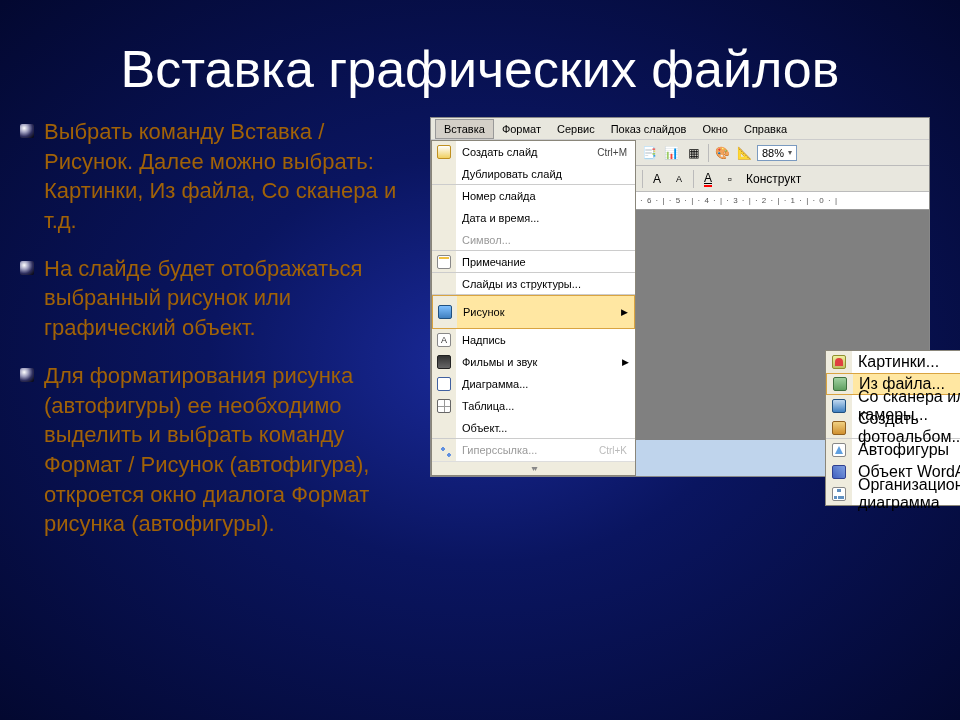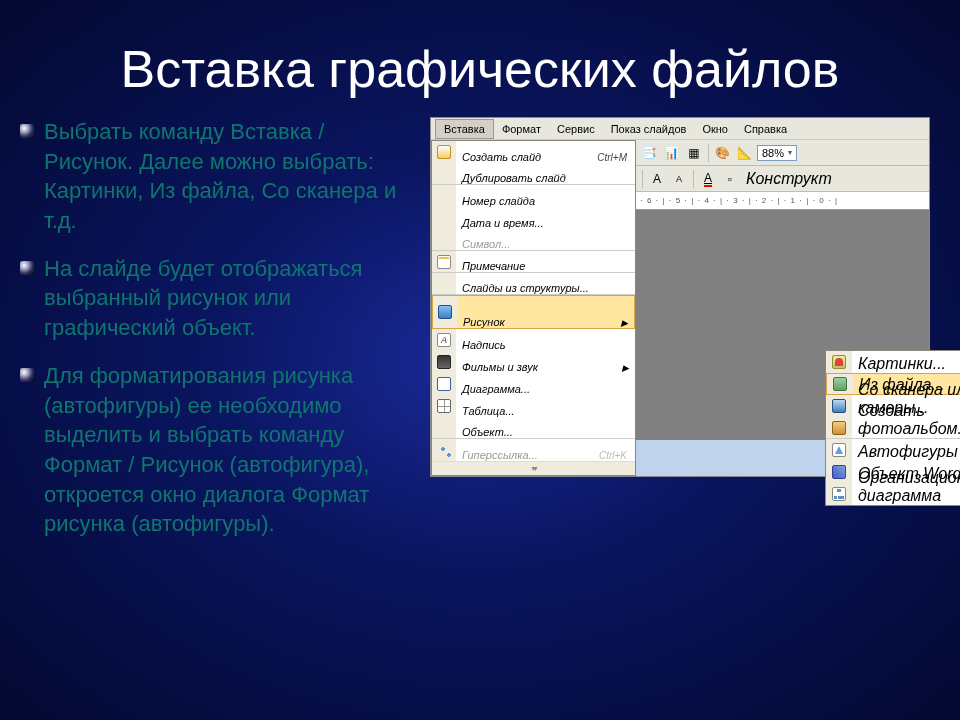--- a/index.html
+++ b/index.html
@@ -20,21 +20,21 @@
   }
   .content { display: flex; padding: 0 20px; }
   .left-col { width: 410px; padding-right: 20px; }
   .bullet-item { display: flex; margin-bottom: 18px; }
   .bullet-icon {
     width: 14px; height: 14px; flex-shrink: 0;
     margin-top: 7px; margin-right: 10px;
     background: radial-gradient(circle at 30% 30%, #fff 0%, #a0a0c0 30%, #303060 60%, #000 100%);
     border-radius: 2px;
   }
-  .bullet-text { font-size: 22px; line-height: 1.35; color: #0f766e; }
+  .bullet-text { font-size: 22px; line-height: 1.35; color: #a16207; }
   .right-col { flex: 1; position: relative; }
 
   
   .app-shot {
     width: 500px;
     background: #f4f2ec;
     border: 1px solid #888;
     font-family: Tahoma, sans-serif;
     font-size: 11px;
     color: #000;
@@ -54,24 +54,23 @@
   .app-body { display: flex; position: relative; }
 
   .dropdown {
     width: 205px;
     background: #fff;
     border: 1px solid #8a867a;
     position: relative;
     z-index: 5;
   }
   .dropdown-item {
-    display: flex; align-items: flex-end;
+    display: flex; align-items: center;
     height: 22px;
     position: relative;
-    font-style: italic;
   }
   .dropdown-item.sep-after { border-bottom: 1px solid #ccc; }
   .dropdown-item.highlight { background: #ffe7a2; border: 1px solid #d9a441; height: 34px; }
   .dd-icon {
     width: 24px; height: 100%;
     background: #efecde;
     display: flex; align-items: center; justify-content: center;
     flex-shrink: 0;
   }
   .dd-icon .ig {
@@ -99,21 +98,21 @@
     border-bottom: 1px solid #bbb;
     display: flex; align-items: center;
     padding: 0 4px; gap: 2px;
   }
   .tb-btn {
     width: 20px; height: 20px;
     display: flex; align-items: center; justify-content: center;
     font-size: 12px;
   }
   .tb-sep { width: 1px; height: 18px; background: #bbb; margin: 0 2px; }
-  .tb-text { font-size: 16px; padding: 0 4px; font-style: italic; }
+  .tb-text { font-size: 12px; padding: 0 4px; }
   .ruler {
     height: 18px; background: #fff;
     border-bottom: 1px solid #999;
     font-size: 8px; color: #555;
     display: flex; align-items: center;
     padding-left: 4px;
     letter-spacing: 1px;
   }
   .gray-area {
     height: 230px; background: #808080;

